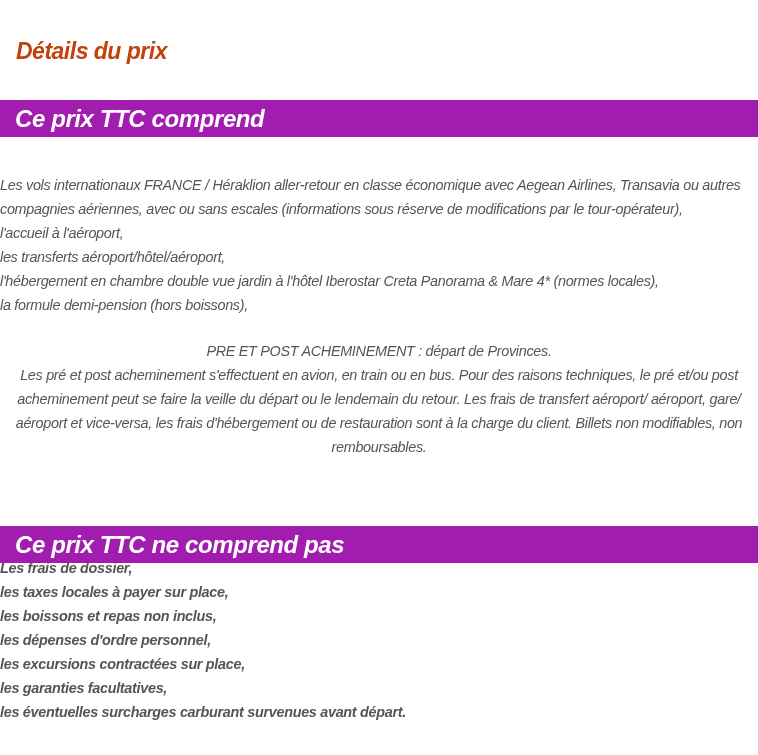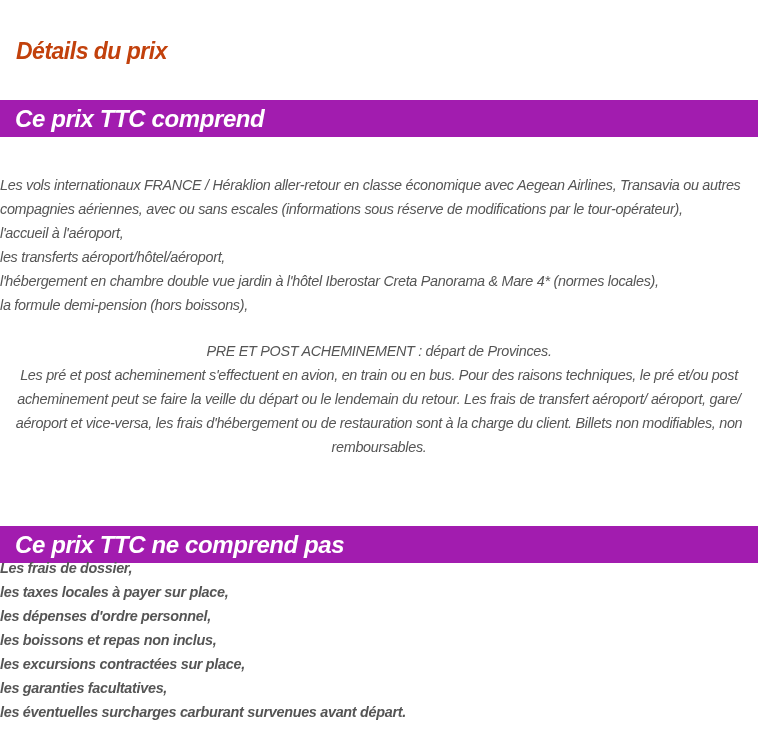--- a/index.html
+++ b/index.html
@@ -85,18 +85,18 @@
   <p>Les pré et post acheminement s'effectuent en avion, en train ou en bus. Pour des raisons techniques, le pré et/ou post acheminement peut se faire la veille du départ ou le lendemain du retour. Les frais de transfert aéroport/ aéroport, gare/ aéroport et vice-versa, les frais d'hébergement ou de restauration sont à la charge du client. Billets non modifiables, non remboursables.</p>
 </div>
 
 <div class="section-bar bar-2">
   <h2>Ce prix TTC ne comprend pas</h2>
 </div>
 
 <div class="text-block block-3">
   <p>Les frais de dossier,</p>
   <p>les taxes locales à payer sur place,</p>
+  <p>les boissons et repas non inclus,</p>
   <p>les dépenses d'ordre personnel,</p>
-  <p>les boissons et repas non inclus,</p>
   <p>les excursions contractées sur place,</p>
   <p>les garanties facultatives,</p>
   <p>les éventuelles surcharges carburant survenues avant départ.</p>
 </div>
 
 </body></html>

